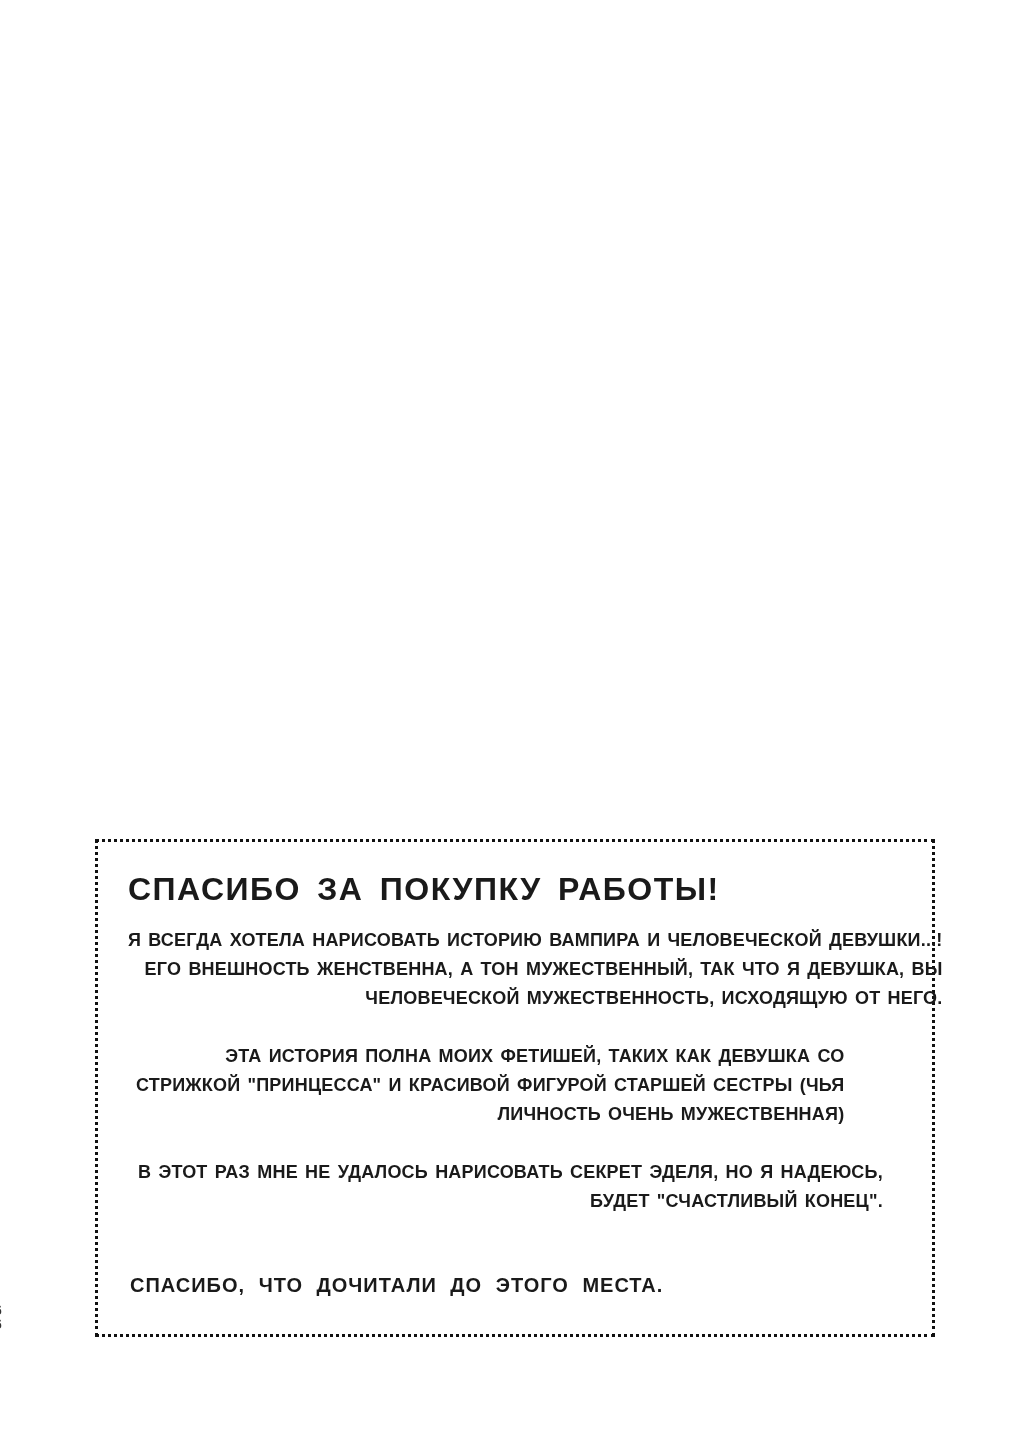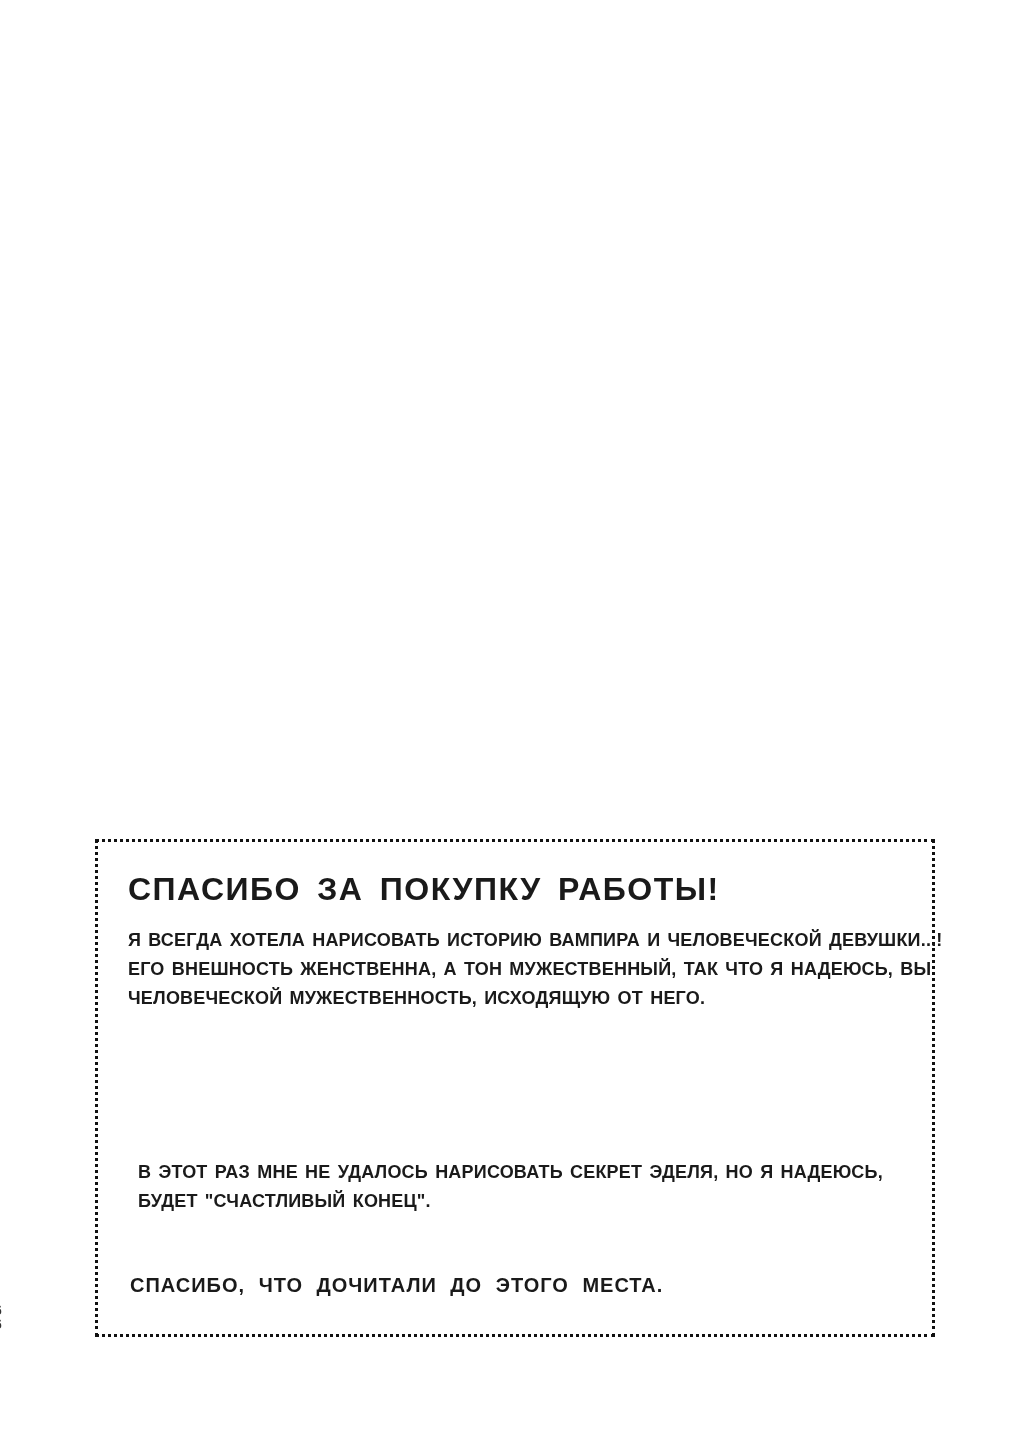--- a/index.html
+++ b/index.html
@@ -39,20 +39,21 @@
   .para {
     position: absolute;
     font-size: 18px;
     font-weight: bold;
     letter-spacing: 0.2px;
     word-spacing: 2px;
   }
   .para .line {
     line-height: 29px;
     white-space: nowrap;
+    text-align: right;
   }
   .para-1 { left: 30px; top: 84px; }
   .para-2 { left: 38px; top: 200px; }
   .para-3 { left: 40px; top: 316px; }
   .box-closing {
     position: absolute;
     left: 32px;
     top: 426px;
     font-size: 20px;
     line-height: 34px;
@@ -81,24 +82,29 @@
   <div>6</div>
   <div>6</div>
 </div>
 
 <div class="afterword-box">
 
   <div class="box-title">СПАСИБО ЗА ПОКУПКУ РАБОТЫ!</div>
 
   <div class="para para-1">
     <div class="line">Я ВСЕГДА ХОТЕЛА НАРИСОВАТЬ ИСТОРИЮ ВАМПИРА И ЧЕЛОВЕЧЕСКОЙ ДЕВУШКИ...!</div>
-    <div class="line">ЕГО ВНЕШНОСТЬ ЖЕНСТВЕННА, А ТОН МУЖЕСТВЕННЫЙ, ТАК ЧТО Я НАДЕЮСЬ, ВЫ</div>
+    <div class="line">ЕГО ВНЕШНОСТЬ ЖЕНСТВЕННА, А ТОН МУЖЕСТВЕННЫЙ, ТАК ЧТО Я ДЕВУШКА, ВЫ</div>
     <div class="line">ЧЕЛОВЕЧЕСКОЙ МУЖЕСТВЕННОСТЬ, ИСХОДЯЩУЮ ОТ НЕГО.</div>
   </div>
 
+  <div class="para para-2">
+    <div class="line">ЭТА ИСТОРИЯ ПОЛНА МОИХ ФЕТИШЕЙ, ТАКИХ КАК ДЕВУШКА СО</div>
+    <div class="line">СТРИЖКОЙ "ПРИНЦЕССА" И КРАСИВОЙ ФИГУРОЙ СТАРШЕЙ СЕСТРЫ (ЧЬЯ</div>
+    <div class="line">ЛИЧНОСТЬ ОЧЕНЬ МУЖЕСТВЕННАЯ)</div>
+  </div>
 
   <div class="para para-3">
     <div class="line">В ЭТОТ РАЗ МНЕ НЕ УДАЛОСЬ НАРИСОВАТЬ СЕКРЕТ ЭДЕЛЯ, НО Я НАДЕЮСЬ,</div>
     <div class="line">БУДЕТ "СЧАСТЛИВЫЙ КОНЕЦ".</div>
   </div>
 
   <div class="box-closing">СПАСИБО, ЧТО ДОЧИТАЛИ ДО ЭТОГО МЕСТА.</div>
 
 </div>
 

